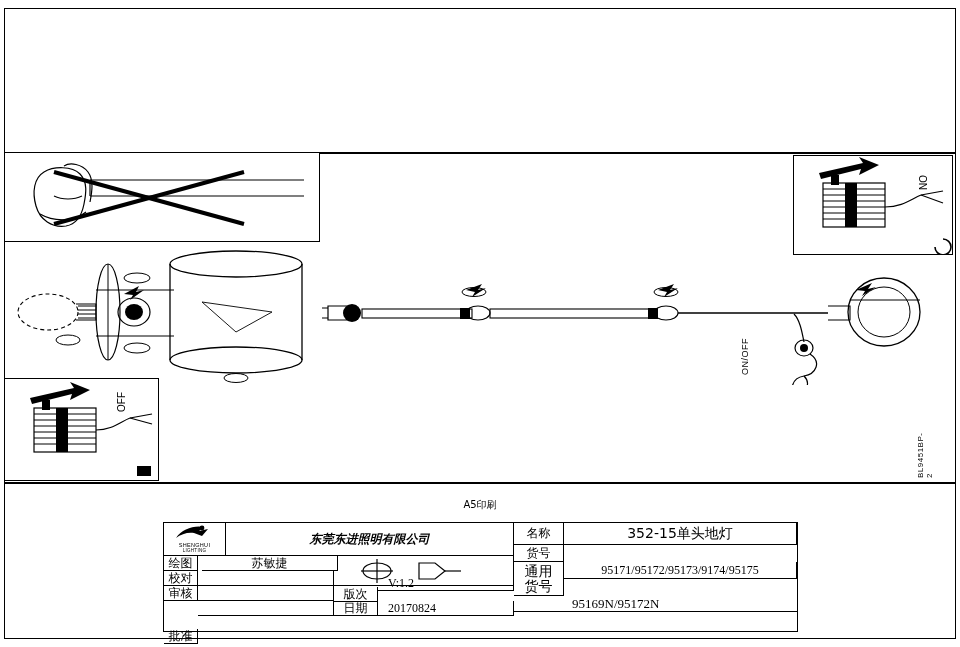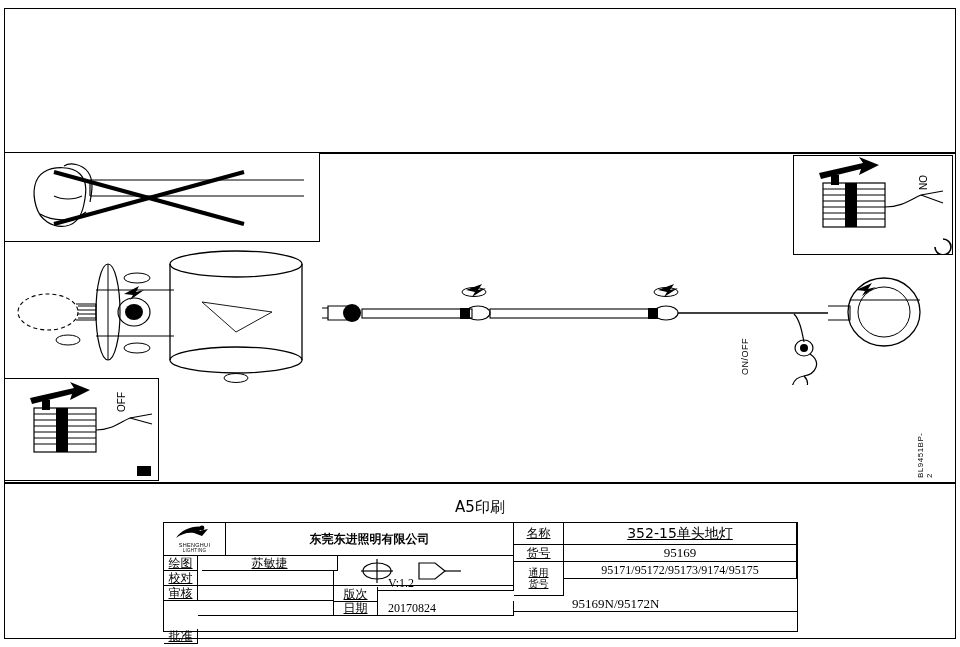--- a/index.html
+++ b/index.html
@@ -17,25 +17,25 @@
 
   
   svg{display:block;}
   .ln{stroke:#000;fill:none;}
   .rot90{position:absolute;transform:rotate(-90deg);transform-origin:0 0;font-family:"Liberation Sans",sans-serif;}
 
   
   #titleblock{position:absolute;left:163px;top:522px;width:635px;height:110px;border:1.5px solid #000;box-sizing:border-box;}
   #titleblock .cell{position:absolute;box-sizing:border-box;display:flex;align-items:center;justify-content:center;font-size:12px;}
   #titleblock .cb{border-right:1.5px solid #000;border-bottom:1.5px solid #000;}
-  .cn{font-family:"DejaVu Sans",sans-serif;text-decoration:underline;}
-  .company{font-family:"DejaVu Serif",serif;font-weight:bold;font-size:21px;letter-spacing:0px;}
+  .cn{font-family:"DejaVu Sans",sans-serif;}
+  .company{font-family:"DejaVu Serif",serif;font-weight:bold;font-size:21px;letter-spacing:0px;font-style:italic;}
   .mono{font-family:"Liberation Serif",serif;}
 
-  .a5{position:absolute;left:0;top:0;width:100%;text-align:center;font-family:"DejaVu Sans",sans-serif;font-size:15px;}
+  .a5{position:absolute;left:0;top:0;width:100%;text-align:center;font-family:"DejaVu Sans",sans-serif;font-size:10px;}
 </style>
 </head>
 <body>
 
 <div id="sheet">
 
   <div class="frame"></div>
 
   <div class="hline" style="left:4px;top:152px;width:952px;"></div>
 
@@ -204,25 +204,24 @@
     <div class="cell cb cn" style="left:170px;top:64px;width:44px;height:15px;">版次</div>
     <div class="cell cb mono" style="left:214px;top:53px;width:136px;height:15px;justify-content:flex-start;padding-left:10px;">V:1.2</div>
 
     <div class="cell cb cn" style="left:170px;top:78px;width:44px;height:15px;">日期</div>
     <div class="cell cb mono" style="left:214px;top:78px;width:136px;height:15px;justify-content:flex-start;padding-left:10px;">20170824</div>
 
     <div class="cell cb cn" style="left:350px;top:0;width:50px;height:22px;">名称</div>
     <div class="cell cb cn" style="left:400px;top:0;width:233px;height:22px;font-size:14px;">352-15单头地灯</div>
 
     <div class="cell cb cn" style="left:350px;top:22px;width:50px;height:17px;">货号</div>
-    <div class="cell cb mono" style="left:400px;top:22px;width:233px;height:17px;font-size:13px;">95169</div>
 
     <div class="cell cb mono" style="left:400px;top:39px;width:233px;height:17px;font-size:12px;">95171/95172/95173/9174/95175</div>
 
-    <div class="cell cb cn" style="left:350px;top:39px;width:50px;height:34px;flex-direction:column;line-height:1.05;font-size:10px;align-items:center;">
+    <div class="cell cb cn" style="left:350px;top:39px;width:50px;height:34px;flex-direction:column;line-height:1.05;font-size:14px;align-items:center;">
       <span>通用</span>
       <span>货号</span>
     </div>
 
     <div class="cell mono" style="left:350px;top:73px;width:283px;height:16px;font-size:13px;justify-content:flex-start;padding-left:58px;border-bottom:1.5px solid #000;text-align:right;">95169N/95172N</div>
   </div>
 
 </div>
 
 </body></html>

